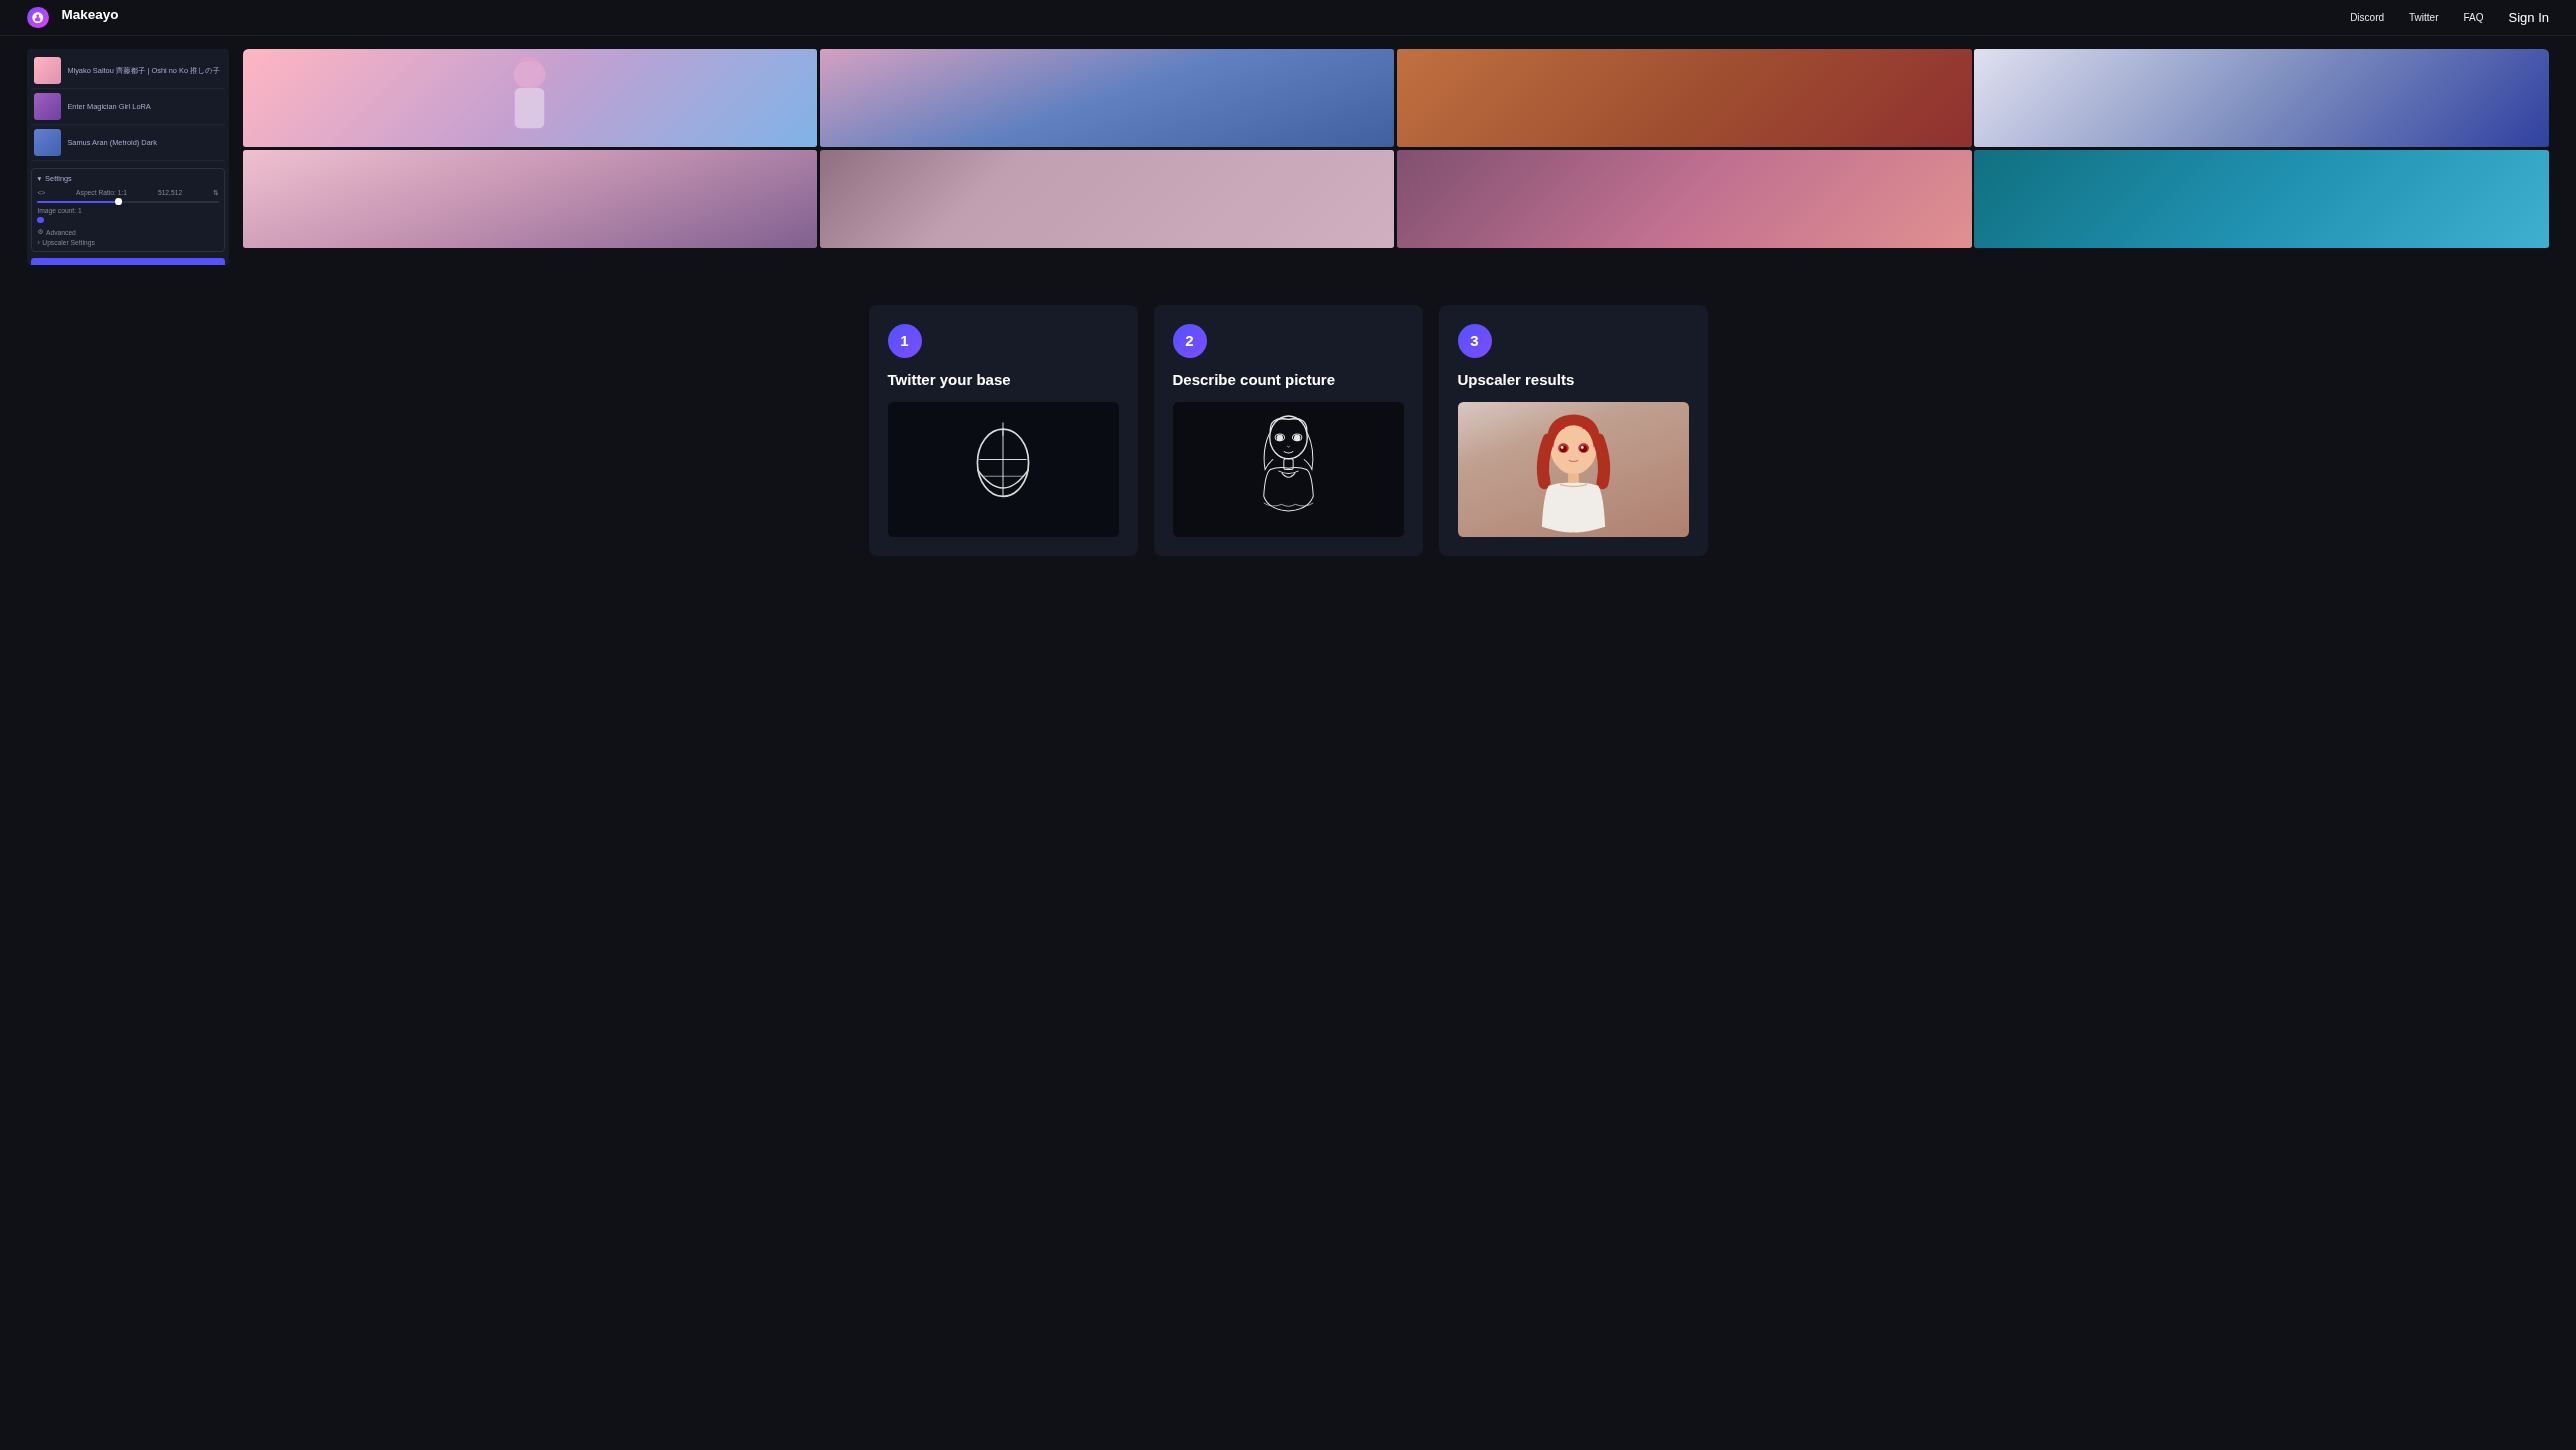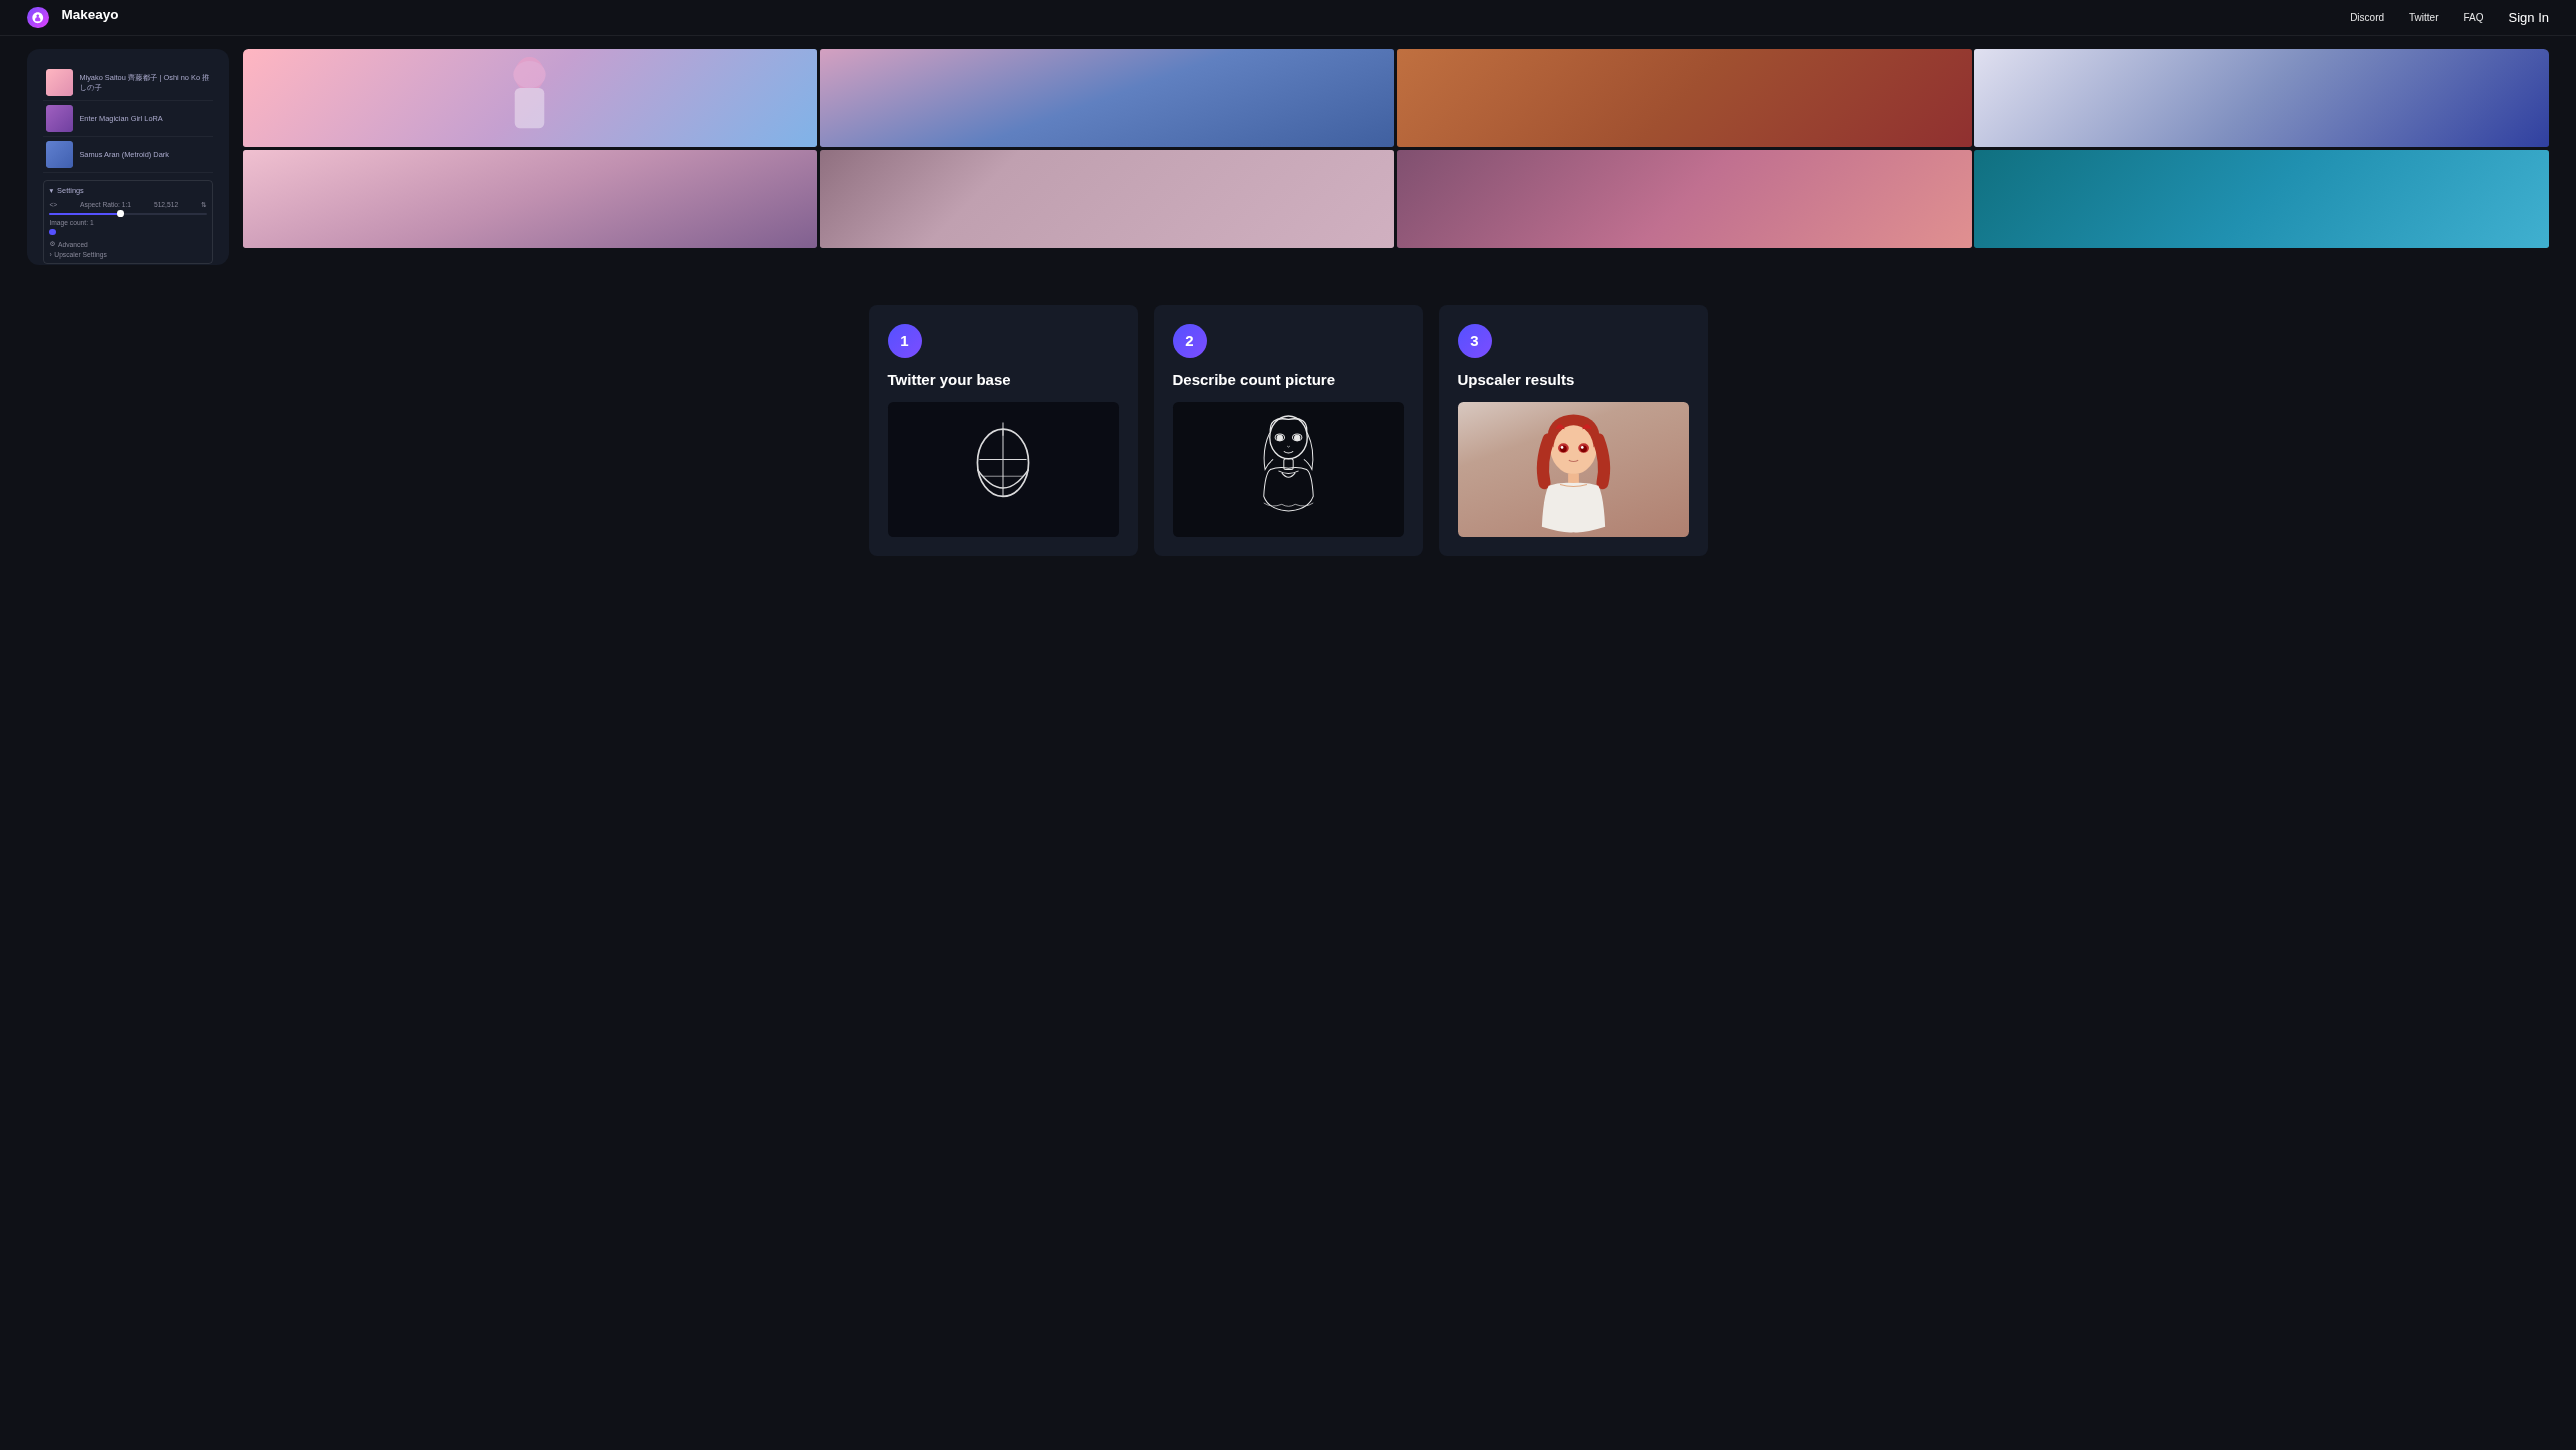--- a/index.html
+++ b/index.html
@@ -80,24 +80,24 @@
       display: flex;
       justify-content: center;
       padding: 13.5px 27px 0;
       gap: 13.5px;
       overflow: hidden;
       max-height: 229px;
     }
 
     .sidebar-preview {
       background: #161b27;
-      border-radius: 12px;
+      border-radius: 4px;
       width: 202px;
       min-width: 202px;
-      padding: 16px;
+      padding: 4px;
       overflow: hidden;
       flex-shrink: 0;
     }
 
     .sidebar-item {
       display: flex;
       align-items: center;
       gap: 6.7px;
       padding: 4px 2.7px;
       border-bottom: 0.7px solid rgba(255,255,255,0.05);

